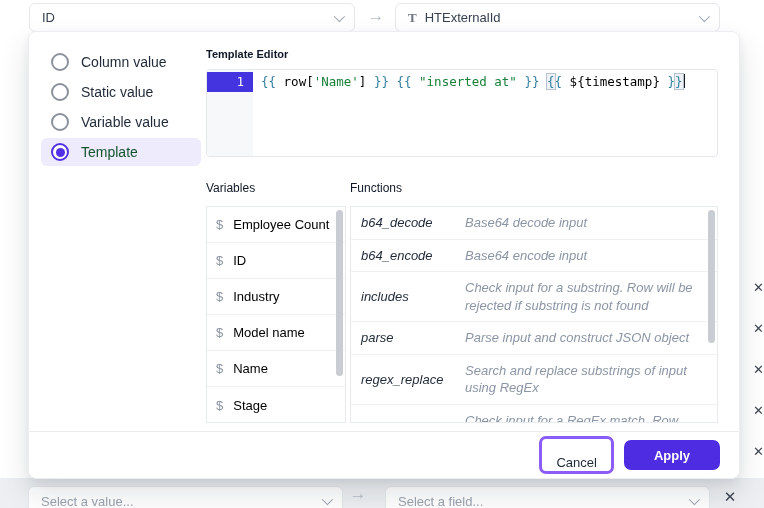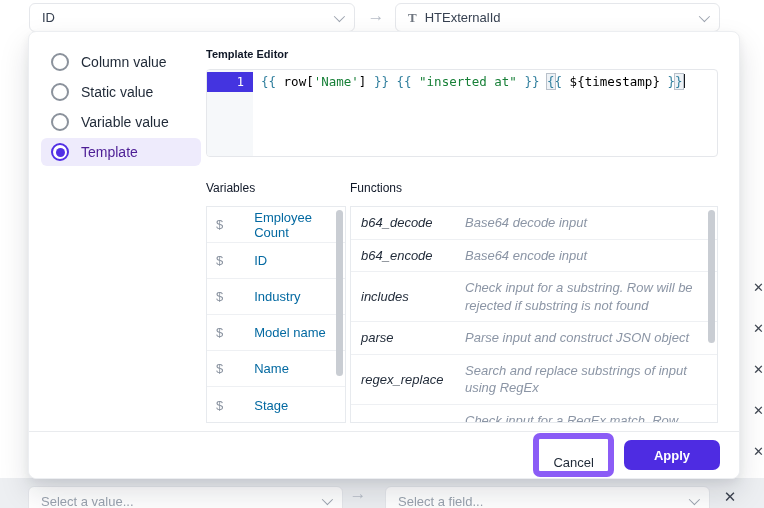--- a/index.html
+++ b/index.html
@@ -33,21 +33,21 @@
   .modal {
     position:absolute; left:28px; top:31px; width:712px; height:448px;
     background:#fff; border:1px solid #eceef1; border-radius:8px;
     box-shadow:0 14px 30px rgba(16,24,40,.13), 0 4px 10px rgba(16,24,40,.06);
   }
   .radio-col { position:absolute; left:12px; top:16px; width:160px; }
   .radio-row {
     height:28px; margin-bottom:2px; display:flex; align-items:center; gap:12px;
     padding:0 10px; border-radius:6px; font-size:14px; color:#1f2937; cursor:pointer;
   }
-  .radio-row.selected { background:#eeebfc; color:#4c1d95; }
+  .radio-row.selected { background:#eeebfc; color:#14532d; }
   .radio {
     width:18px; height:18px; border:2px solid #8b929c; border-radius:50%;
     display:flex; align-items:center; justify-content:center; flex:0 0 auto; background:#fff;
   }
   .radio-row.selected .radio { border-color:#5230e5; }
   .radio .dot { width:9px; height:9px; border-radius:50%; background:transparent; }
   .radio-row.selected .radio .dot { background:#5230e5; }
 
   .content { position:absolute; left:177px; top:0; width:512px; }
   .modal-title { font-size:11px; font-weight:700; color:#101828; margin-top:16px; }
@@ -78,42 +78,42 @@
   .list {
     position:relative; margin-top:11px; height:217px; overflow:hidden;
     border:1px solid #e7eaee; background:#fff;
   }
   .var-row {
     height:36px; display:flex; align-items:center; gap:10px; padding:0 9px;
     border-bottom:1px solid #eef0f3; font-size:13px; cursor:pointer;
   }
   .var-row:last-child { border-bottom:none; }
   .var-icon { color:#8a93a0; font-size:13px; }
-  .var-label { color:#0369a1;margin-left:21px; }
+  .var-label { color:#000000; }
   .fn-row {
     display:flex; gap:10px; padding:7px 22px 7px 10px;
     border-bottom:1px solid #eef0f3; font-size:13px; line-height:1.35; cursor:pointer;font-style:italic;
   }
   .fn-row:last-child { border-bottom:none; }
   .fn-name { width:94px; flex:0 0 auto; color:#1f2937; align-self:center; }
   .fn-desc { flex:1; color:#8b95a5; }
   .sbar {
     position:absolute; right:2px; width:7px; border-radius:4px; background:#c9cdd3;
   }
   .sbar-vars  { top:3px; height:166px; }
   .sbar-funcs { top:3px; height:133px; }
 
   .footer {
     position:absolute; left:0; right:0; bottom:0; height:47px;
     border-top:1px solid #e9ebee; display:flex; align-items:center;
     justify-content:flex-end; gap:10px; padding-right:19px;
     border-radius:0 0 8px 8px; background:#fff;
   }
   .btn { height:30px; border-radius:7px; font-size:13px; cursor:pointer; font-family:inherit; }
-  .btn-cancel { background:#fff; border:6px solid #8b5cf6; color:#1f2937; padding:16px 14px; }
+  .btn-cancel { background:#fff; border:3px solid #8b5cf6; color:#1f2937; padding:16px 14px; }
   .btn-apply  { background:#4e2ce2; border:none; color:#fff; font-weight:700; padding:0 30px; }
 
   
   .bottom-strip { position:absolute; left:0; top:478px; width:764px; height:30px; background:#edeff2; }
   .sel-bot-left  { left:28px;  top:486px; width:315px; height:30px; color:#9aa3af; }
   .sel-bot-right { left:385px; top:486px; width:325px; height:30px; color:#9aa3af; }
   .close-x {
     position:absolute; left:720px; top:487px; width:20px; height:20px;
     display:flex; align-items:center; justify-content:center;
     font-size:15px; color:#3d4450; cursor:pointer;

